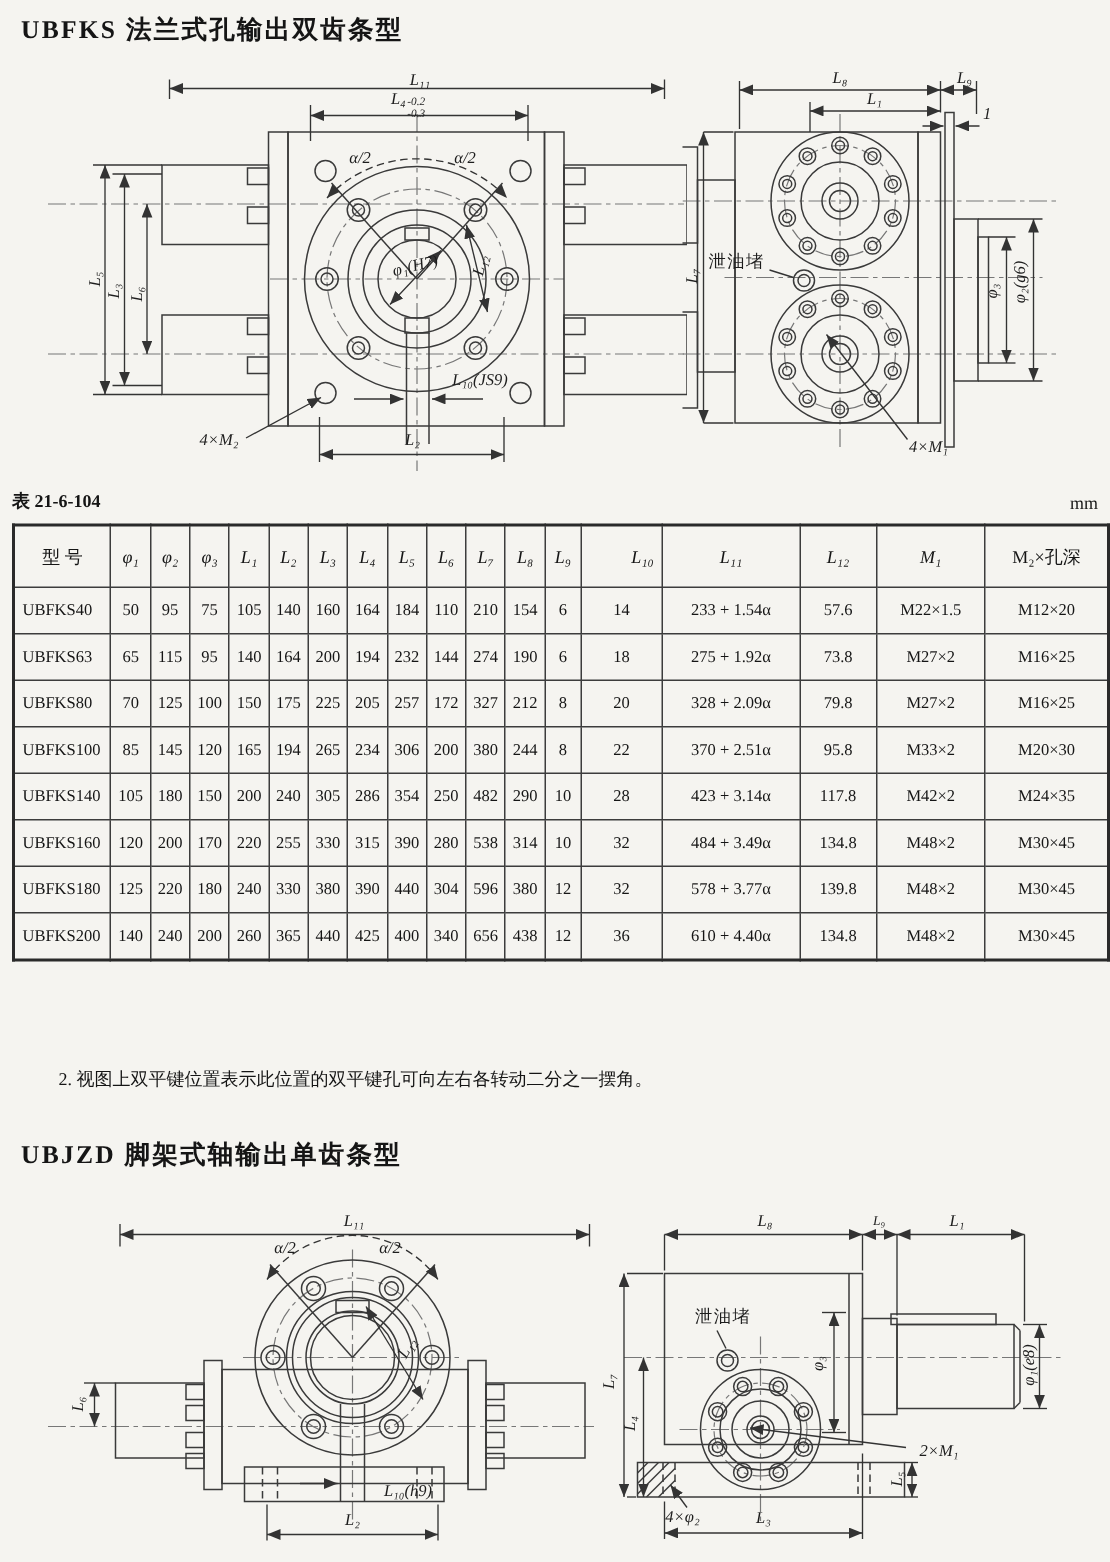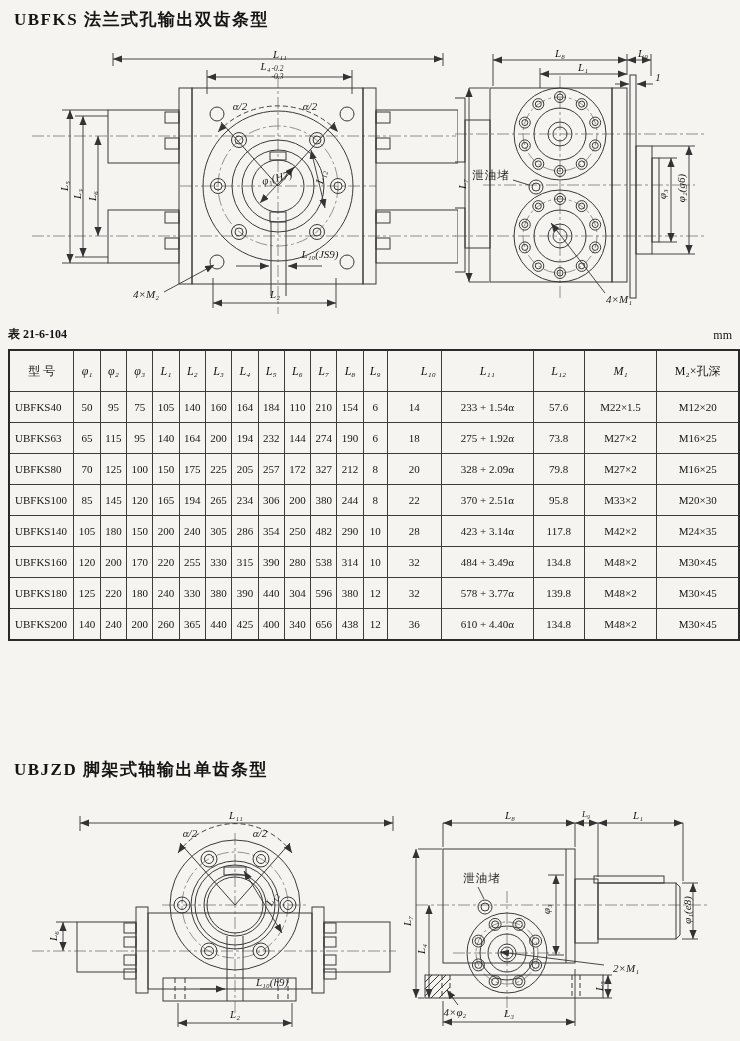--- a/index.html
+++ b/index.html
@@ -442,20 +442,21 @@
         <td>36</td>
         <td>610 + 4.40α</td>
         <td>134.8</td>
         <td>M48×2</td>
         <td>M30×45</td>
       </tr>
     </tbody>
 </table>
 
 <div class="notes">
+  <div class="n2">2. 视图上双平键位置表示此位置的双平键孔可向左右各转动二分之一摆角。</div>
 </div>
 
 <div class="title" id="t2">UBJZD 脚架式轴输出单齿条型</div>
 
 <div class="draw" style="left:30px;top:791px;width:370px;height:250px">
 <svg width="370" height="250" viewBox="0 0 370 250">
 <defs>
         <marker id="a3" markerWidth="11" markerHeight="9" refX="10" refY="4" orient="auto-start-reverse">
           <path d="M0,0L10,4L0,8z" fill="#333"></path>
         </marker>
@@ -524,21 +525,21 @@
 </g>
 <g stroke="#333" stroke-width="0.9" fill="none" marker-end="url(#a3)">
   <line x1="170" y1="198" x2="195" y2="198"></line>
 </g>
 </svg>
 <span class="dl" style="left:206px;top:24px">L₁₁</span>
 <span class="dl" style="left:160px;top:42px">α/2</span>
 <span class="dl" style="left:230px;top:42px">α/2</span>
 <span class="dl" style="left:242px;top:108px;transform:translate(-50%,-50%) rotate(-60deg)">L₁₂</span>
 <span class="dl rot" style="left:23px;top:145px">L₆</span>
-<span class="dl" style="left:242px;top:191px">L₁₀(h9)</span>
+<span class="dl" style="left:242px;top:204px">L₁₀(h9)</span>
 <span class="dl" style="left:205px;top:223px">L₂</span>
 </div>
 
 <div class="draw" style="left:398px;top:791px;width:340px;height:250px">
 <svg width="340" height="250" viewBox="0 0 340 250">
 <defs>
         <marker id="a4" markerWidth="11" markerHeight="9" refX="10" refY="4" orient="auto-start-reverse">
           <path d="M0,0L10,4L0,8z" fill="#333"></path>
         </marker>
       </defs>

